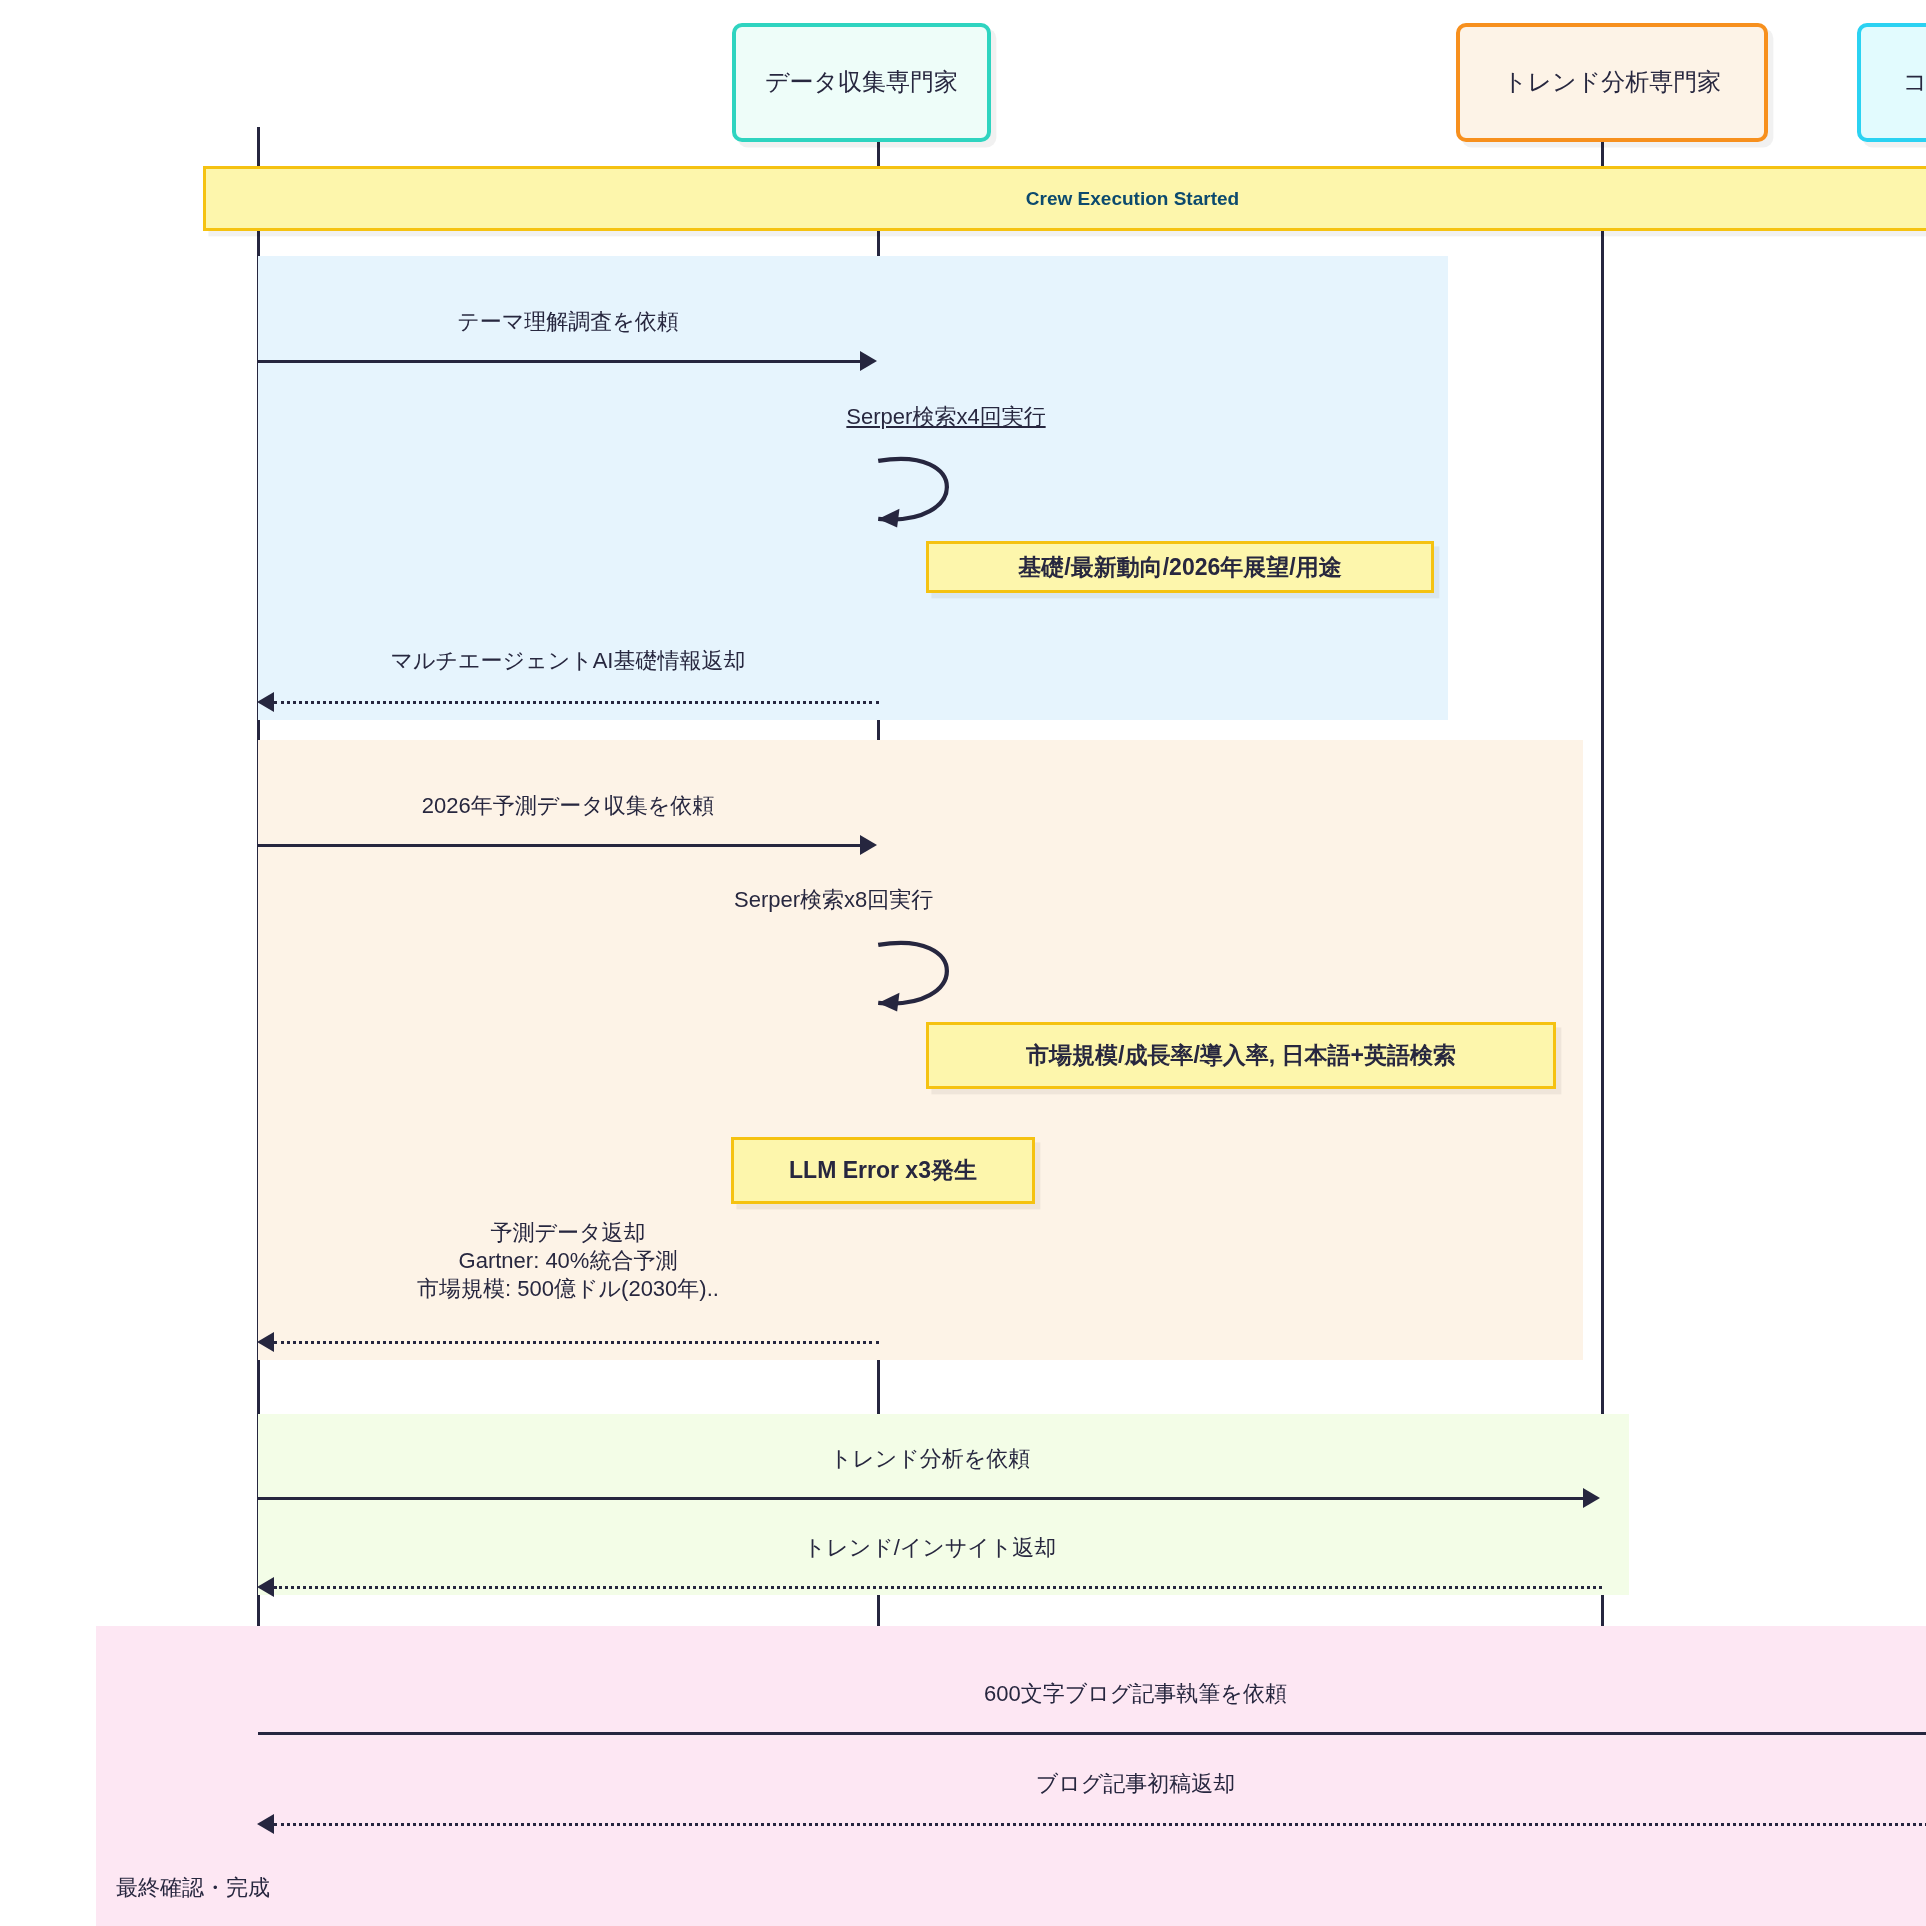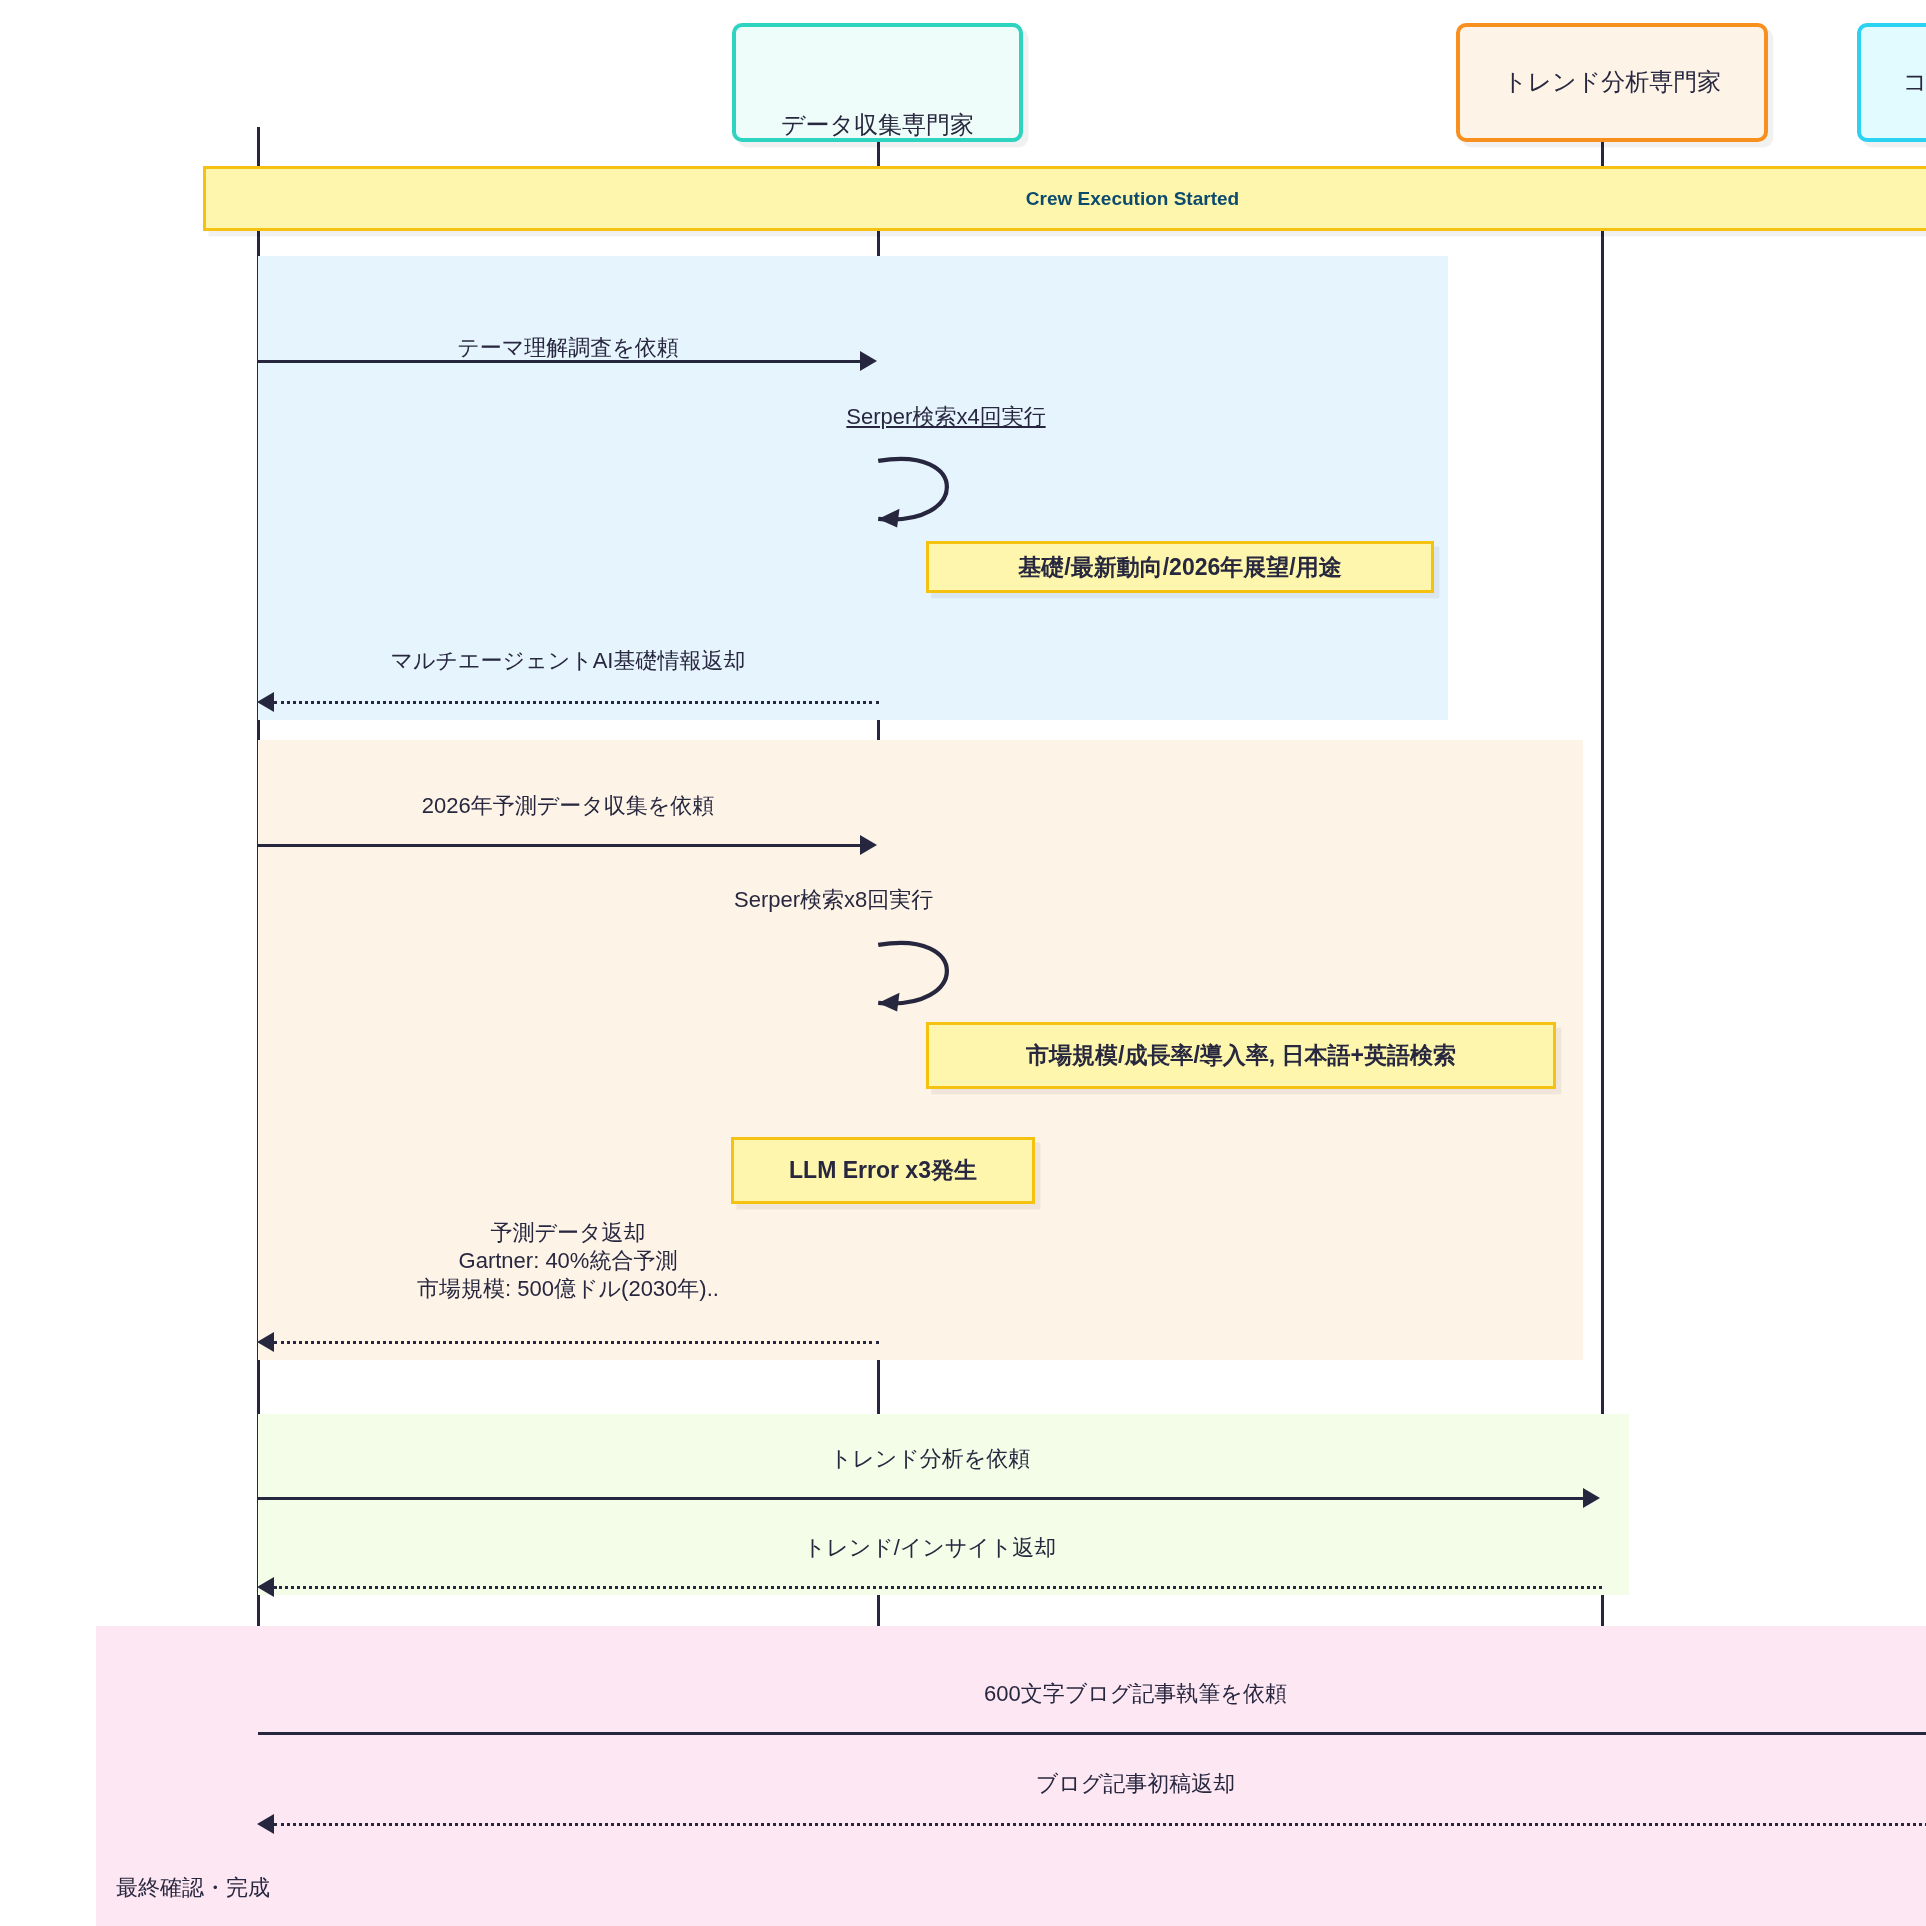--- a/index.html
+++ b/index.html
@@ -77,35 +77,35 @@
 
   <div class="lifeline" style="left:257px;"></div>
   <div class="lifeline" style="left:877px;"></div>
   <div class="lifeline" style="left:1601px;"></div>
 
   <div class="rect-block" style="left:258px;top:256px;width:1190px;height:464px;background:#e6f4fd;"></div>
   <div class="rect-block" style="left:258px;top:740px;width:1325px;height:620px;background:#fdf3e7;"></div>
   <div class="rect-block" style="left:258px;top:1414px;width:1371px;height:181px;background:#f3fde7;"></div>
   <div class="rect-block" style="left:96px;top:1626px;width:1949px;height:431px;background:#fde7f3;"></div>
 
-  <div class="actor" style="left:732px;top:23px;width:291px;height:119px;border-color:#2fd4c0;background:#eefdf9;align-items:flex-end;">
+  <div class="actor" style="left:732px;top:23px;width:259px;height:119px;border-color:#2fd4c0;background:#eefdf9;">
     <span class="actor-label">データ収集専門家</span>
   </div>
   <div class="actor" style="left:1456px;top:23px;width:312px;height:119px;border-color:#f7901e;background:#fdf3e7;">
     <span class="actor-label">トレンド分析専門家</span>
   </div>
   <div class="actor" style="left:1857px;top:23px;width:312px;height:119px;border-color:#2bd2f2;background:#e2fbfe;">
     <span class="actor-label">コンテンツライター</span>
   </div>
 
   <div class="band" style="left:203px;top:166px;width:1859px;height:65px;">
     <span class="band-label">Crew Execution Started</span>
   </div>
 
-  <div class="msg-text" style="left:258px;top:308px;width:620px;margin-top:26px;">テーマ理解調査を依頼</div>
+  <div class="msg-text" style="left:258px;top:308px;width:620px;">テーマ理解調査を依頼</div>
   <div class="msg-line" style="left:258px;top:360px;width:603px;"></div>
   <div class="arrow-r" style="left:860px;top:351px;"></div>
 
   <div class="msg-text" style="left:734px;top:403px;width:424px;text-align:center;padding-left:0;text-decoration:underline;">Serper検索x4回実行</div>
   <svg class="loop" width="116" height="85" style="left:877px;top:454px;" viewBox="0 0 300 220">
     <path d="M 3 18 C 240 -24 240 190 3 168" fill="none" stroke="#26263f" stroke-width="11"></path>
     <polygon points="3,168 58,142 52,190" fill="#26263f"></polygon>
   </svg>
 
   <div class="note" style="left:926px;top:541px;width:508px;height:52px;">

